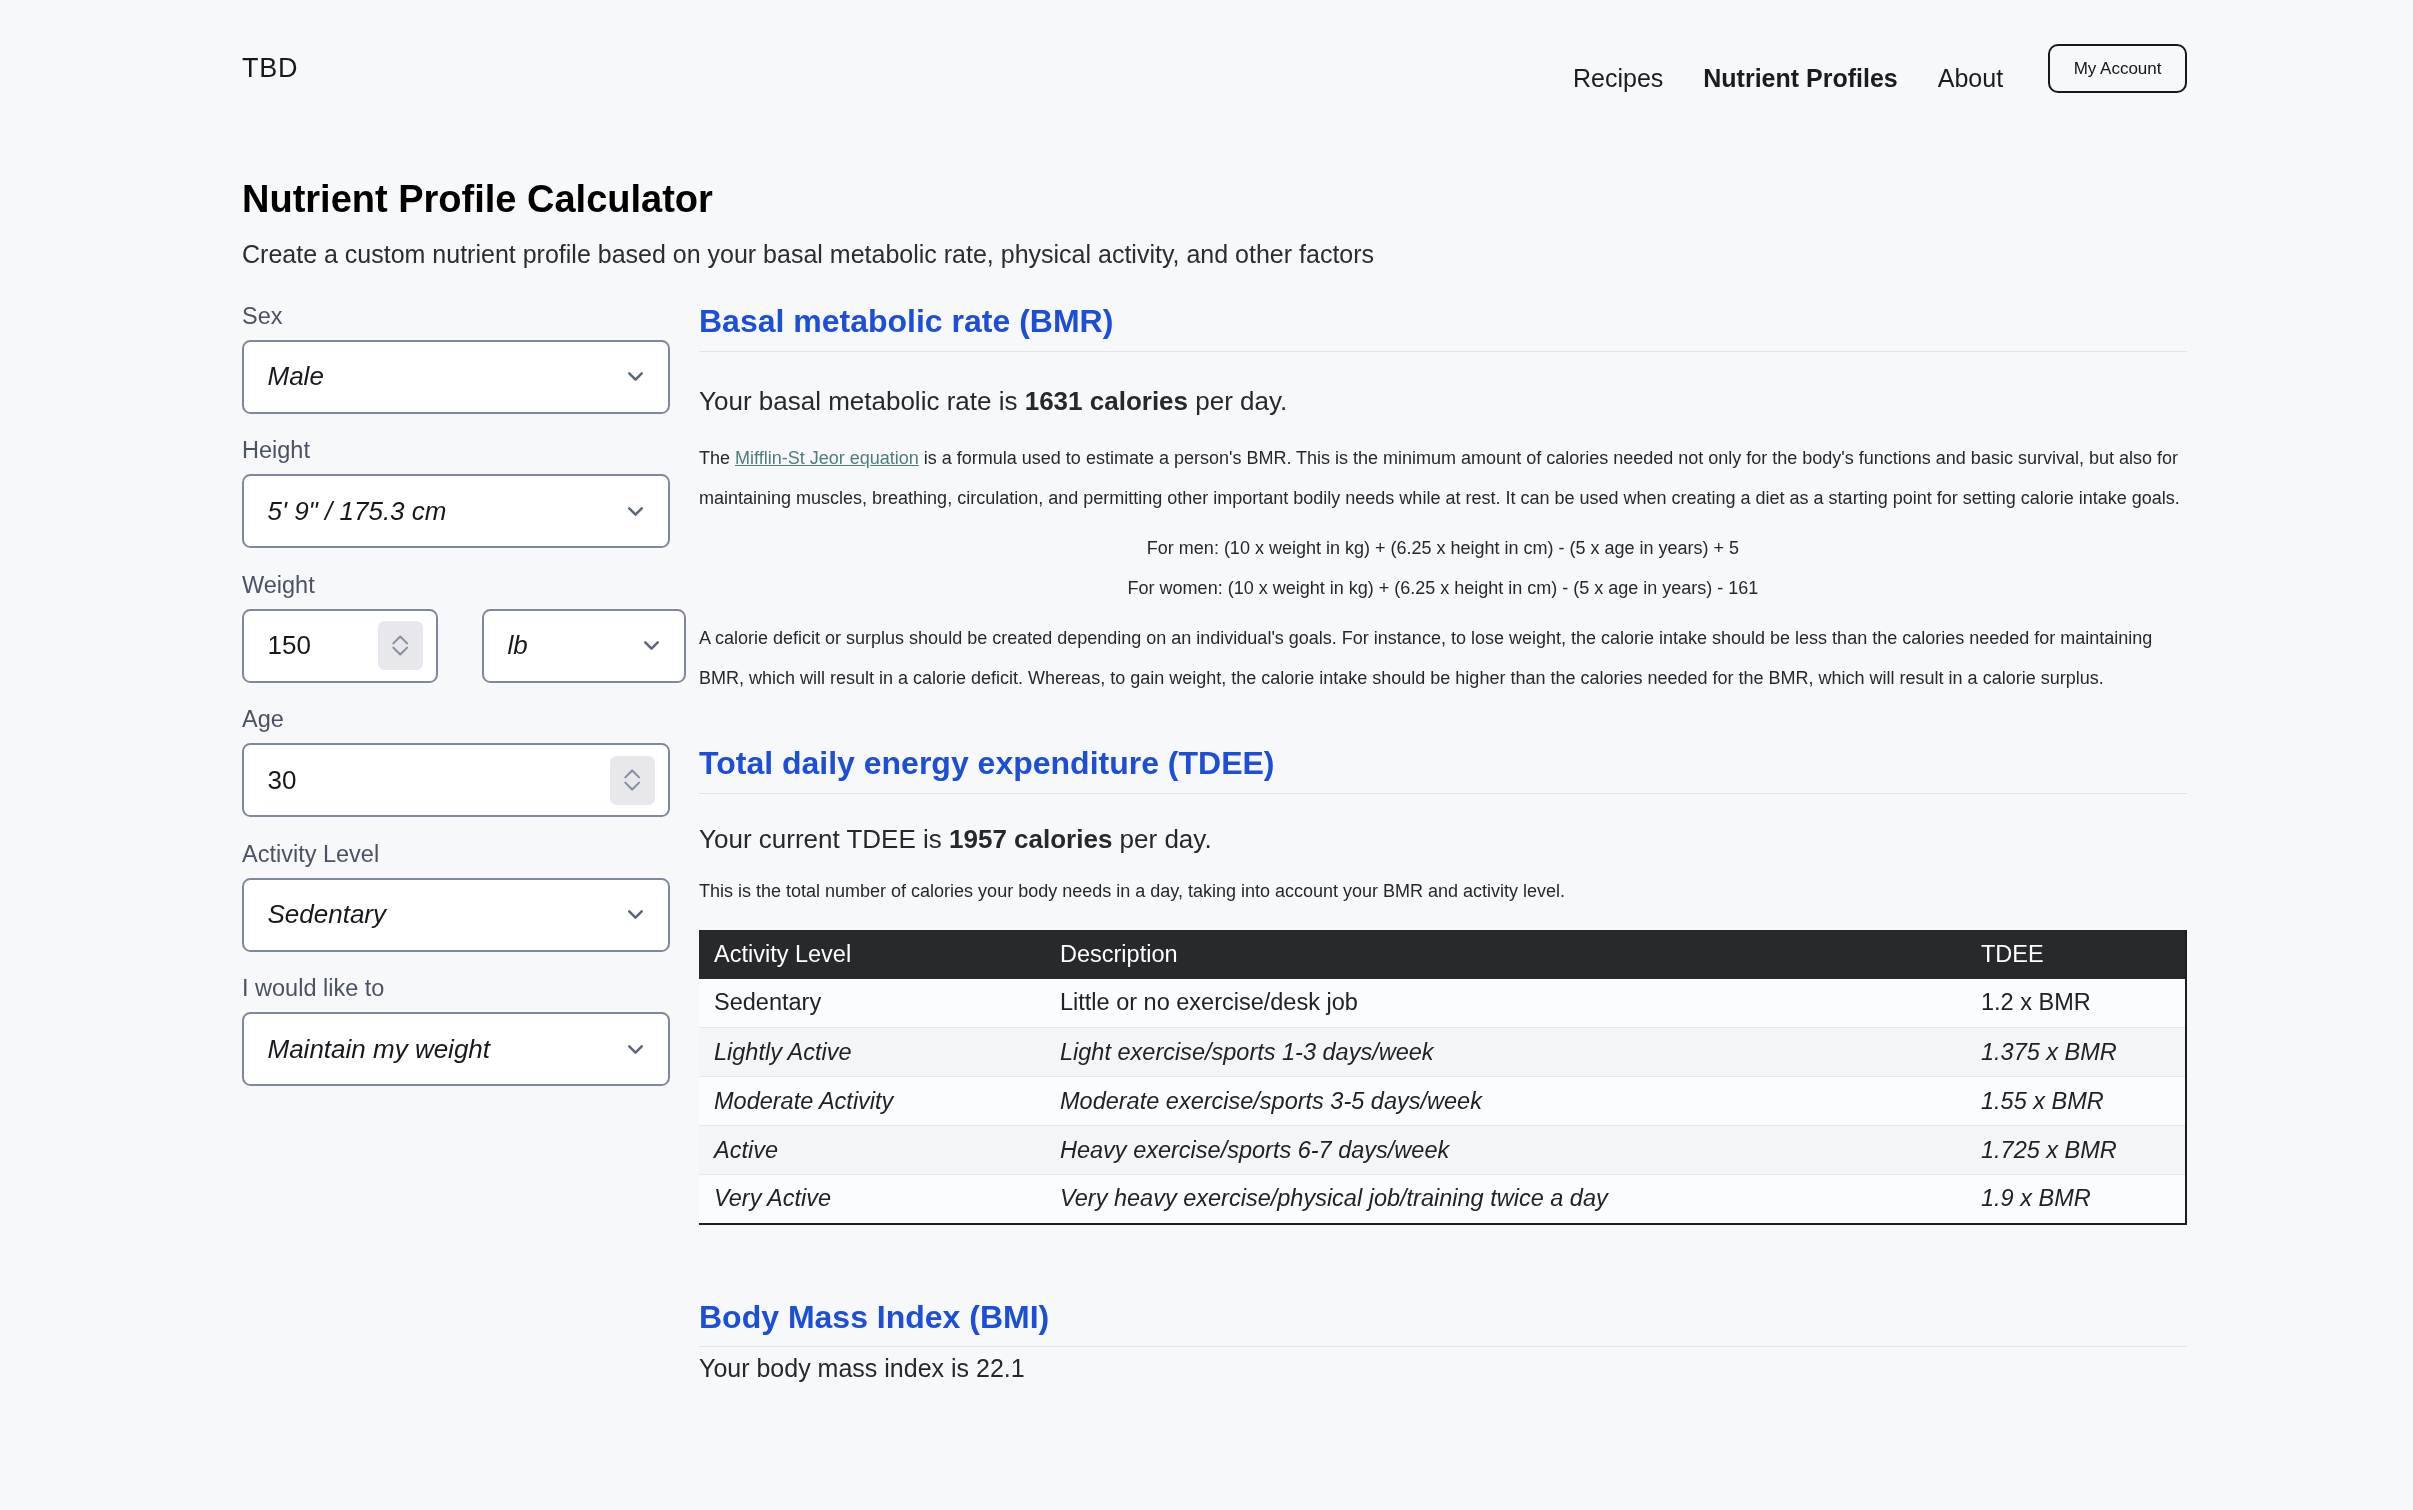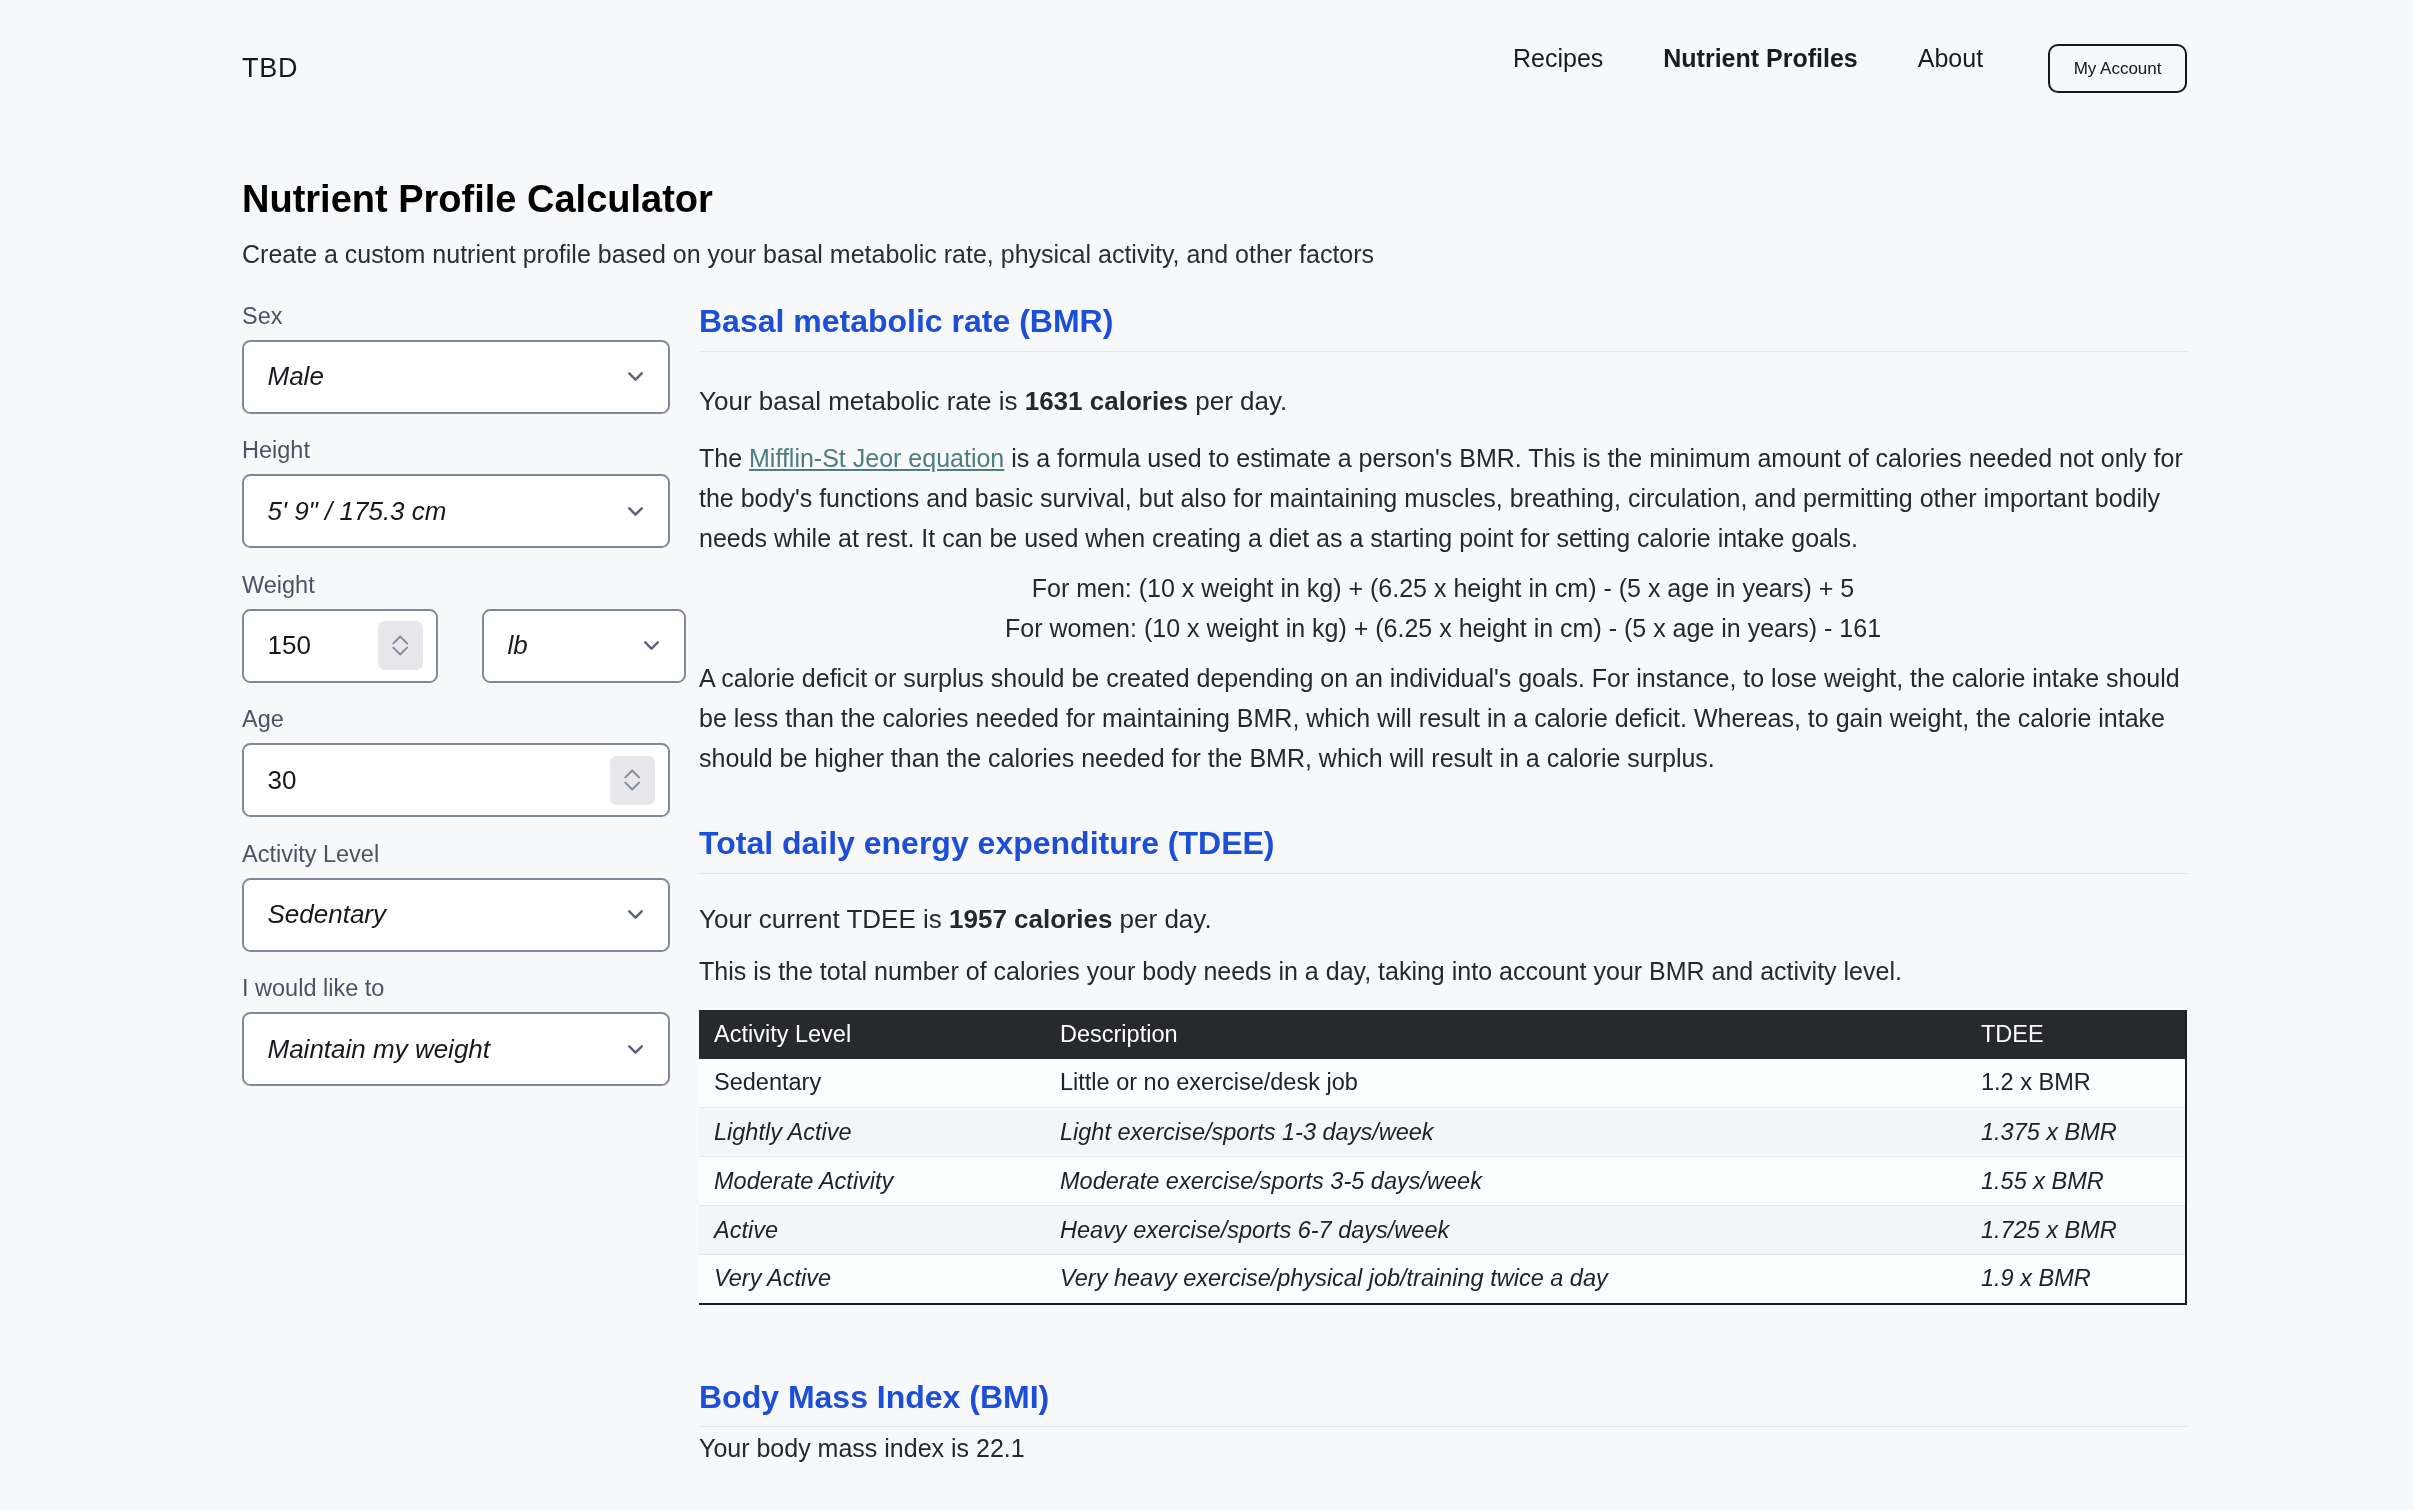--- a/index.html
+++ b/index.html
@@ -10,21 +10,21 @@
     color: #1e2023;
   }
   .page { width: 2413px; height: 1510px; overflow: hidden; position: relative; }
 
   
   .header {
     display: flex; align-items: center; justify-content: space-between;
     padding: 44px 226px 0 242px;
   }
   .brand { font-size: 27px; color: #17181b; letter-spacing: 0.8px; }
-  .nav { display: flex; align-items: flex-start; gap: 60px; }
+  .nav { display: flex; align-items: flex-end; gap: 40px; }
   .nav-link { font-size: 25px; color: #1b1c1f; text-decoration: none; cursor: pointer; }
   .nav-link.active { font-weight: 700; }
   .account-btn {
     margin-left: 5px;
     font-size: 17px; color: #141518;
     background: transparent;
     border: 2.5px solid #17181b; border-radius: 10px;
     padding: 12.6px 23.5px;
     font-family: "Liberation Sans", sans-serif;
     cursor: pointer;
@@ -73,21 +73,21 @@
     display: flex; flex-direction: column; align-items: center; justify-content: center;
     gap: 1.7px; cursor: pointer; flex: none;
   }
 
   
   .section-heading {
     font-size: 32px; font-weight: 700; color: #1d4ed8;
     padding-bottom: 11.7px; border-bottom: 1.7px solid #e4e5e8;
     margin-bottom: 28.5px;
   }
-  .para { font-size: 25px; line-height: 40px; color: #26282c; }
+  .para { font-size: 18px; line-height: 40px; color: #26282c; }
   .lead { font-size: 26px; margin-bottom: 17px; }
   .desc { margin-bottom: 10px; }
   .bold { font-weight: 700; }
   .link { color: #4e7d7d; text-decoration: underline; cursor: pointer; }
   .formulas { text-align: center; margin-bottom: 10px; }
   .tdee-section { margin-top: 47px; }
   .tdee-section .section-heading { margin-bottom: 25px; }
   .tdee-lead { margin-bottom: 11.7px; }
 
   

